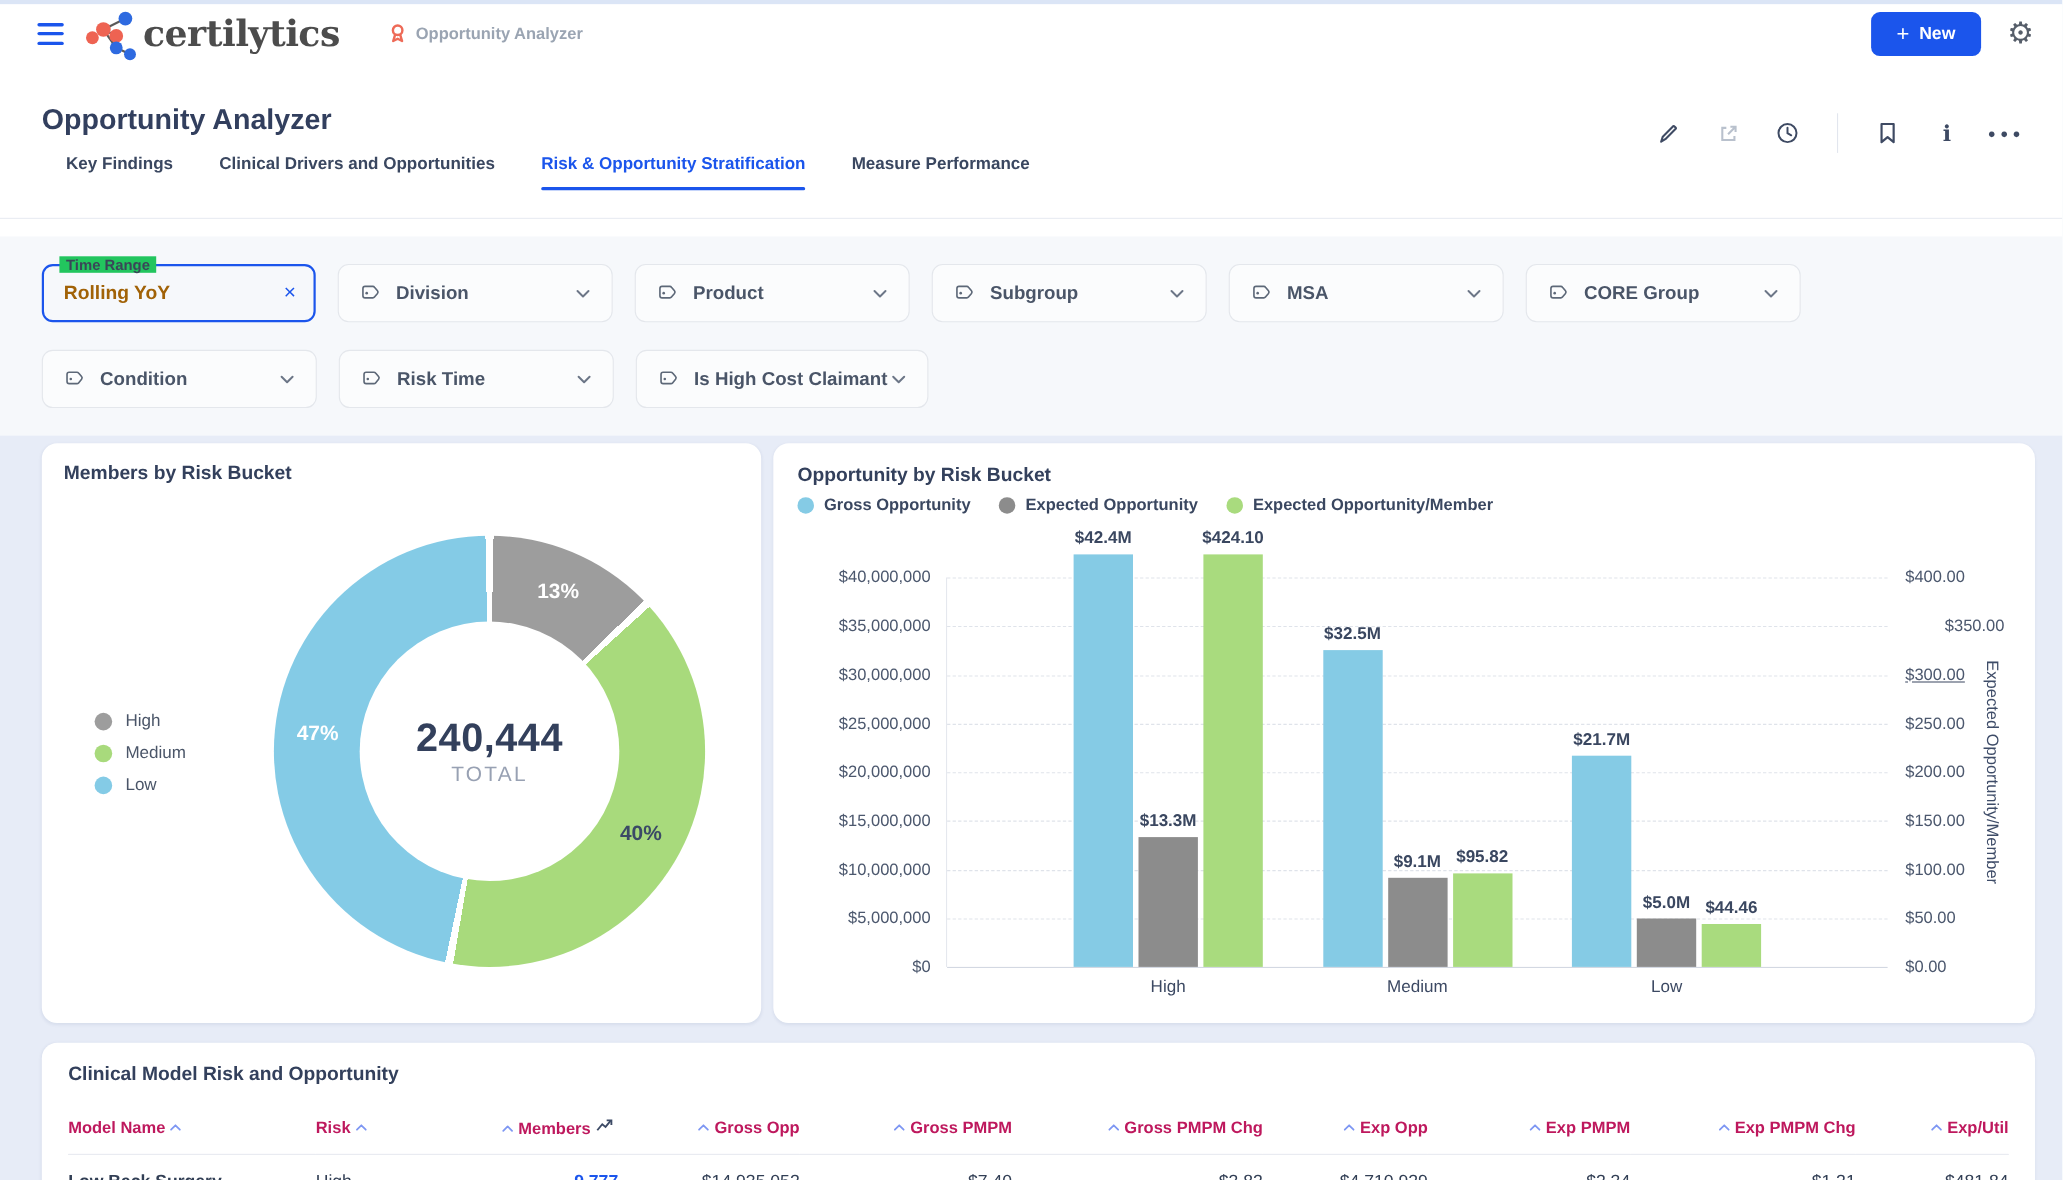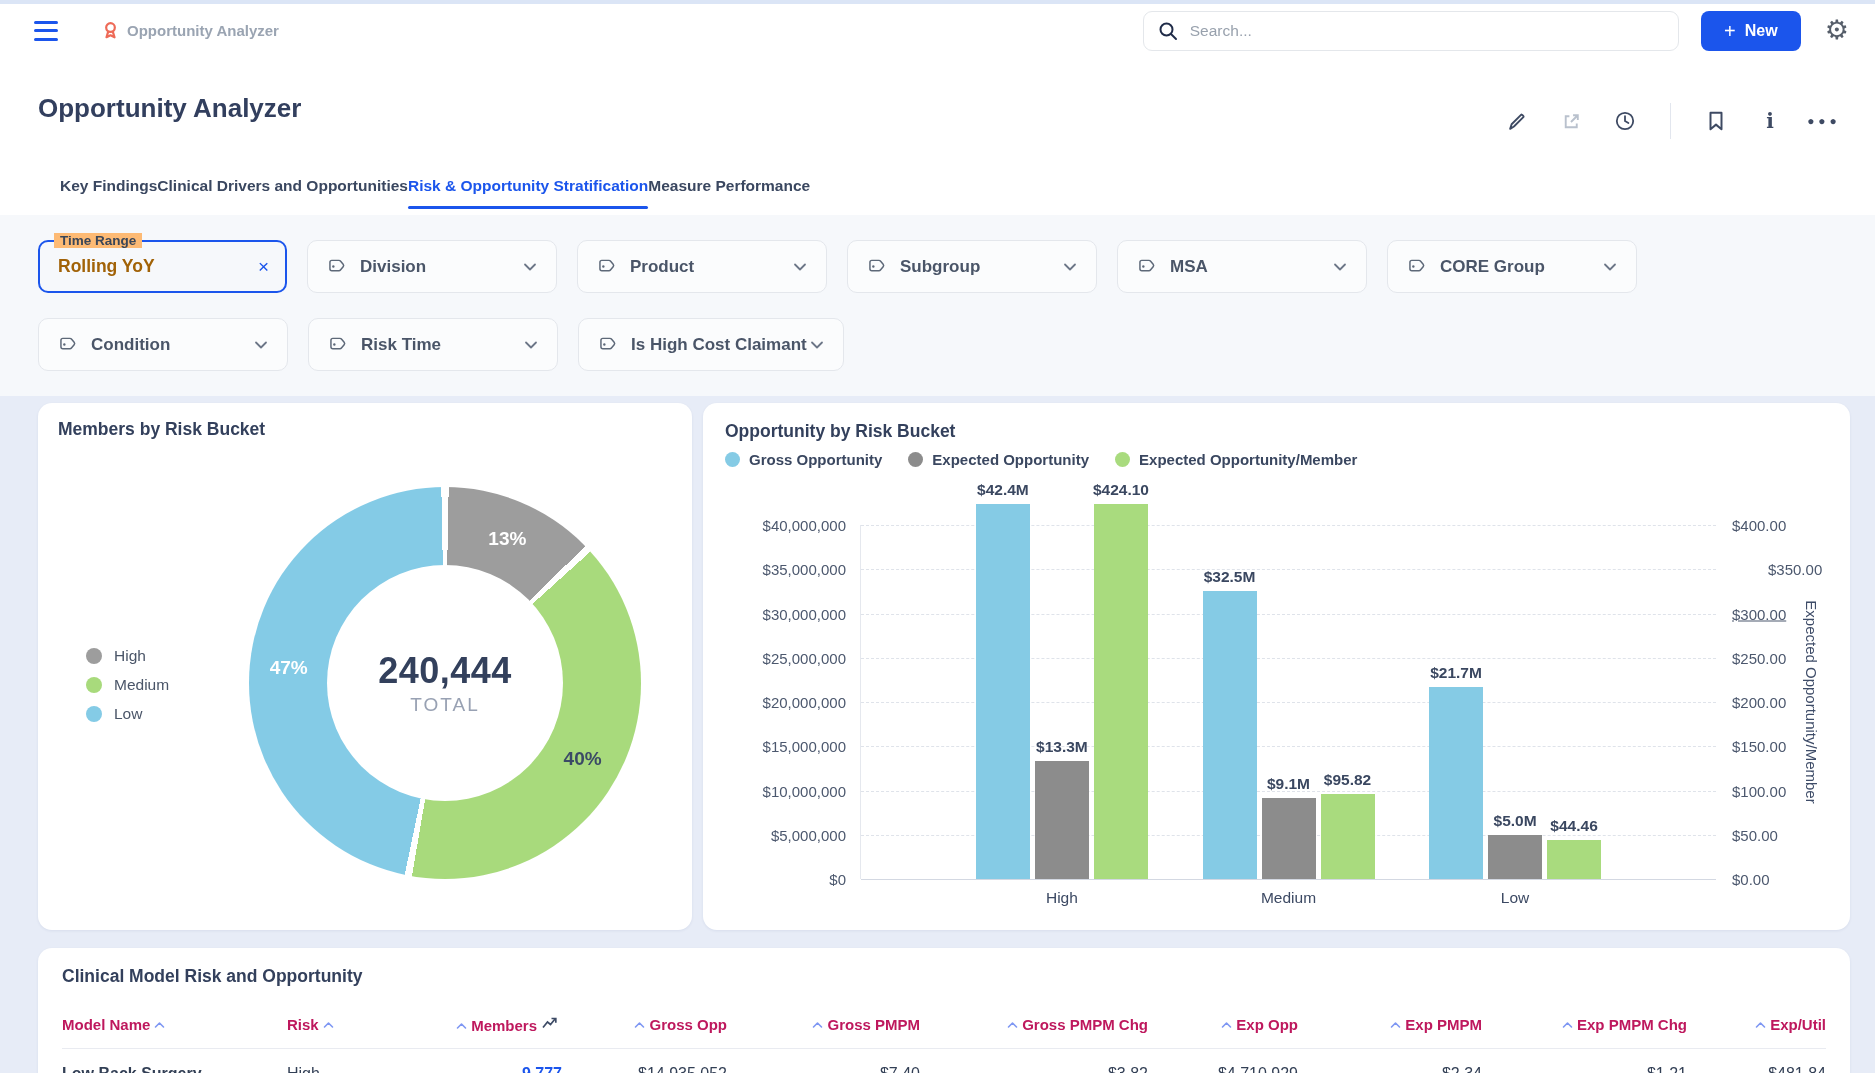--- a/index.html
+++ b/index.html
@@ -29,32 +29,32 @@
   
   .title-row{position:absolute;top:57px;left:0;width:100%;height:100px;}
   .title-row h1{position:absolute;left:38px;top:36px;margin:0;font-size:26px;font-weight:700;color:#323F5E;}
   .title-actions{position:absolute;right:40px;top:46px;display:flex;align-items:center;gap:32px;}
   .ticon{width:22px;height:22px;display:flex;align-items:center;justify-content:center;cursor:pointer;}
   .vdivider{width:1px;height:36px;background:#E2E6EE;margin:0 2px;}
   .info-i{font-family:"DejaVu Serif",serif;font-weight:700;font-size:20px;color:#3E4A63;}
   .dots{font-size:12px;letter-spacing:4px;color:#3E4A63;line-height:1;}
 
   
-  .tabs{position:absolute;top:164px;left:0;width:100%;height:58px;display:flex;align-items:center;padding-left:60px;border-bottom:1px solid #E8EBF2;}
+  .tabs{position:absolute;top:141px;left:0;width:100%;height:58px;display:flex;align-items:flex-start;gap:42px;padding-left:60px;border-bottom:1px solid #E8EBF2;}
   .tab{font-size:15.5px;font-weight:700;color:#3A4760;padding-bottom:13px;position:relative;cursor:pointer;white-space:nowrap;}
   .tab.active{color:#1B55EC;}
   .tab.active::after{content:"";position:absolute;left:0;right:0;bottom:-1px;height:3px;background:#1B55EC;border-radius:2px;}
 
   
   .filter-band{position:absolute;top:215px;left:0;width:100%;height:181px;background:#F6F8FB;padding:25px 0 0 38px;}
   .filter-row{display:flex;gap:20px;margin-bottom:25px;align-items:center;}
   .pill{min-width:250px;height:53px;border:1px solid #E4E7EC;border-radius:10px;background:#FBFCFD;display:inline-flex;align-items:center;justify-content:space-between;padding:0 16px 0 18px;cursor:pointer;}
   .pill .pl{display:flex;align-items:center;gap:13px;font-size:17px;font-weight:600;color:#4A5568;}
   .time-range{position:relative;width:249px;height:53px;border:2px solid #1B55EC;border-radius:10px;display:flex;align-items:center;justify-content:space-between;padding:0 16px 0 18px;cursor:pointer;background:transparent;}
-  .tr-label{position:absolute;top:-9px;left:14px;background:#fdba74;padding:0 6px;font-size:13.5px;font-weight:600;color:#3A4658;}
+  .tr-label{position:absolute;top:-9px;left:14px;background:#22c55e;padding:0 6px;font-size:13.5px;font-weight:600;color:#3A4658;}
   .tr-value{font-size:17.5px;font-weight:700;color:#a16207;}
   .tr-x{font-size:19px;color:#1B55EC;font-weight:400;cursor:pointer;}
 
   
   .dashboard{position:absolute;top:396px;left:0;width:100%;height:677px;background:#E7ECF7;}
   .card{position:absolute;background:#fff;border-radius:14px;box-shadow:0 1px 3px rgba(16,36,94,0.07);}
   .card h2{margin:0;font-size:17.5px;font-weight:700;color:#33405C;}
 
   
   .donut-card{left:38px;top:7px;width:654px;height:527px;}
@@ -108,35 +108,45 @@
 
 <div class="page">
   <div class="top-strip"></div>
 
   <header class="app-header">
     <button class="hamburger">
         <span></span>
         <span></span>
         <span></span>
       </button>
+    <div class="logo">
+      <svg width="50" height="50" viewBox="0 0 60 60">
+        <g stroke="#5A5A5A" stroke-width="2.4">
+          <line x1="24" y1="25" x2="48" y2="13"></line>
+            <line x1="24" y1="25" x2="38" y2="32"></line>
+          <line x1="24" y1="25" x2="38" y2="45"></line>
+            <line x1="38" y1="45" x2="53" y2="52"></line>
+        </g>
+        <circle cx="48" cy="13" r="7.5" fill="#2E6AE0"></circle>
+        <circle cx="24" cy="25" r="8" fill="#EE6352"></circle>
+        <circle cx="38" cy="32" r="7.5" fill="#EE6352"></circle>
+        <circle cx="12" cy="34" r="7" fill="#EE6352"></circle>
+        <circle cx="38" cy="45" r="7" fill="#2E6AE0"></circle>
+        <circle cx="53" cy="52" r="6.5" fill="#2E6AE0"></circle>
+      </svg>
+      <span class="logo-text">certilytics</span>
+    </div>
     <div class="breadcrumb">
       <svg width="17" height="19" viewBox="0 0 16 18">
         <circle cx="8" cy="6.2" r="4.1" fill="none" stroke="#EE6A57" stroke-width="2.1"></circle>
         <path d="M5.9 9.8l-1.7 5.6 3.8-1.9 3.8 1.9-1.7-5.6" fill="none" stroke="#EE6A57" stroke-width="2.1" stroke-linejoin="round"></path>
       </svg>
       <span>Opportunity Analyzer</span>
     </div>
     <div class="header-right">
-      <div class="search-box">
-        <svg width="20" height="20" viewBox="0 0 20 20">
-          <circle cx="8.5" cy="8.5" r="6" fill="none" stroke="#1F2B48" stroke-width="2"></circle>
-          <line x1="13" y1="13" x2="18" y2="18" stroke="#1F2B48" stroke-width="2" stroke-linecap="round"></line>
-        </svg>
-        <input type="text" placeholder="Search..." style="">
-      </div>
       <button class="new-btn">
         <span class="plus">+</span>
         <span>New</span>
       </button>
       <span class="gear">⚙</span>
     </div>
   </header>
 
   <section class="title-row">
     <h1>Opportunity Analyzer</h1>

